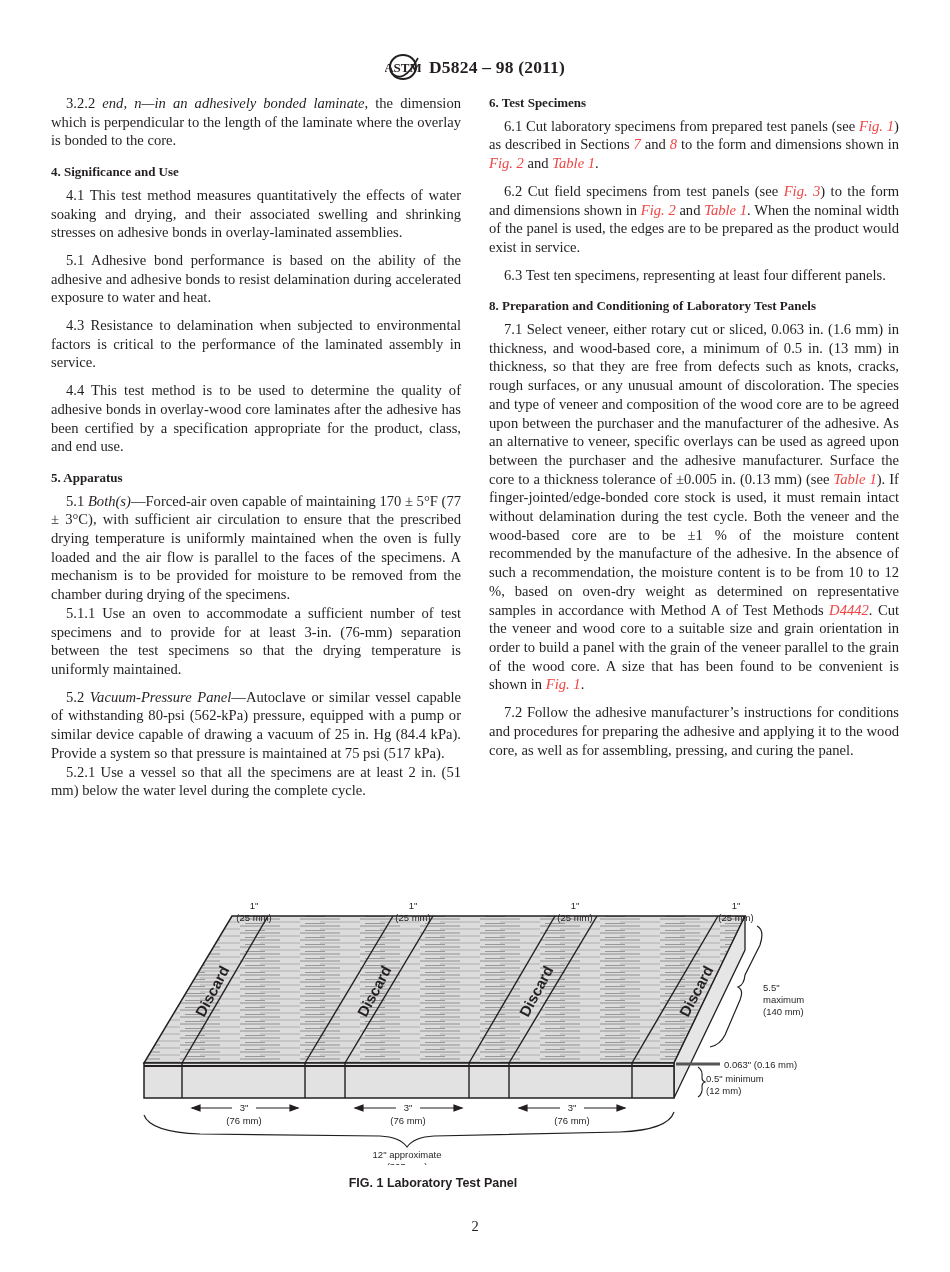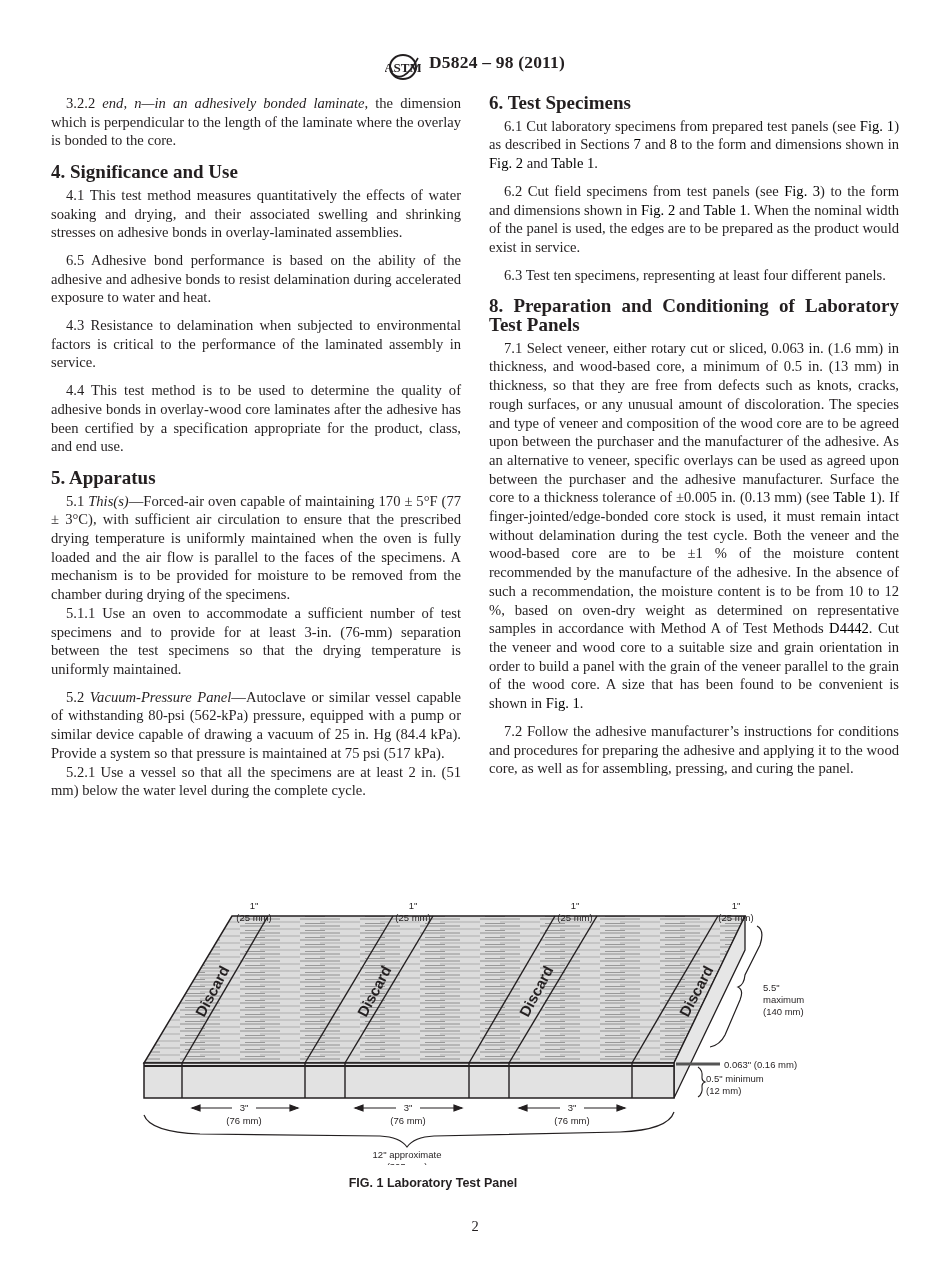--- a/index.html
+++ b/index.html
@@ -1,29 +1,29 @@
 <!DOCTYPE html>
 <html><head>
 <meta charset="utf-8">
 <style>
   html, body { margin: 0; padding: 0; background: #ffffff; }
   body { width: 950px; height: 1272px; position: relative; overflow: hidden;
          font-family: "Liberation Serif", serif; color: #231f20; }
   .header { position: absolute; top: 52px; left: 0; width: 950px; text-align: center; }
-  .header .inner { display: inline-flex; align-items: flex-start; gap: 8px; }
+  .header .inner { display: inline-flex; align-items: center; gap: 8px; }
   .logo { width: 36px; height: 30px; }
   .std-num { font-family: Liberation Serif, serif; font-weight: bold; font-size: 17.5px; letter-spacing: 0.2px; }
   .col { position: absolute; top: 94px; width: 410px; font-size: 14.6px; line-height: 18.7px; text-align: justify; }
   .col.left { left: 51px; }
   .col.right { left: 489px; }
   .col p { margin: 0 0 9px 0; text-indent: 15px; hyphens: manual; }
   .col p.tight { margin-bottom: 0; }
-  .col h2 { font-size: 19px; font-weight: bold; margin: 13px 0 4px 0; line-height: 18.7px; }
+  .col h2 { font-size: 13px; font-weight: bold; margin: 13px 0 4px 0; line-height: 18.7px; }
   .col h2:first-child { margin-top: 0; }
-  .ref { color: #000000; }
+  .ref { color: #ef4444; font-style: italic; }
   .figure { position: absolute; left: 130px; top: 895px; width: 700px; height: 270px; }
   .fig-caption { position: absolute; top: 1176px; left: 0; width: 866px; text-align: center;
                  font-family: "Liberation Sans", sans-serif; font-weight: bold; font-size: 12.5px; }
   .page-num { position: absolute; top: 1218px; left: 0; width: 950px; text-align: center; font-size: 14.5px; }
   .dimlbl { font-family: "Liberation Sans", sans-serif; font-size: 9.5px; fill: #231f20; }
   .discard { font-family: "Liberation Sans", sans-serif; font-weight: bold; font-size: 15px; fill: #231f20; }
 </style>
 </head>
 <body>
 
@@ -38,27 +38,27 @@
   </div>
 </div>
 
 <div class="col left">
   <p>
     <span>3.2.2</span>
     <i>end, n—in an adhesively bonded laminate</i><span>, the dimension which is perpendicular to the length of the laminate where the overlay is bonded to the core.</span>
   </p>
   <h2>4.  Significance and Use</h2>
   <p>4.1 This test method measures quantitatively the effects of water soaking and drying, and their associated swelling and shrinking stresses on adhesive bonds in overlay-laminated assemblies.</p>
-  <p>6.5 Adhesive bond performance is based on the ability of the adhesive and adhesive bonds to resist delamination during accelerated exposure to water and heat.</p>
+  <p>5.1 Adhesive bond performance is based on the ability of the adhesive and adhesive bonds to resist delamination during accelerated exposure to water and heat.</p>
   <p>4.3 Resistance to delamination when subjected to environmental factors is critical to the performance of the laminated assembly in service.</p>
   <p>4.4 This test method is to be used to determine the quality of adhesive bonds in overlay-wood core laminates after the adhesive has been certified by a specification appropriate for the product, class, and end use.</p>
   <h2>5.  Apparatus</h2>
   <p class="tight">
     <span>5.1</span>
-    <i>This(s)</i><span>—Forced-air oven capable of maintaining 170 ± 5°F (77 ± 3°C), with sufficient air circulation to ensure that the prescribed drying temperature is uniformly maintained when the oven is fully loaded and the air flow is parallel to the faces of the specimens. A mechanism is to be provided for moisture to be removed from the chamber during drying of the specimens.</span>
+    <i>Both(s)</i><span>—Forced-air oven capable of maintaining 170 ± 5°F (77 ± 3°C), with sufficient air circulation to ensure that the prescribed drying temperature is uniformly maintained when the oven is fully loaded and the air flow is parallel to the faces of the specimens. A mechanism is to be provided for moisture to be removed from the chamber during drying of the specimens.</span>
   </p>
   <p>5.1.1 Use an oven to accommodate a sufficient number of test specimens and to provide for at least 3-in. (76-mm) separation between the test specimens so that the drying temperature is uniformly maintained.</p>
   <p class="tight">
     <span>5.2</span>
     <i>Vacuum-Pressure Panel</i><span>—Autoclave or similar vessel capable of withstanding 80-psi (562-kPa) pressure, equipped with a pump or similar device capable of drawing a vacuum of 25 in. Hg (84.4 kPa). Provide a system so that pressure is maintained at 75 psi (517 kPa).</span>
   </p>
   <p>5.2.1 Use a vessel so that all the specimens are at least 2 in. (51 mm) below the water level during the complete cycle.</p>
 </div>
 
 <div class="col right">

